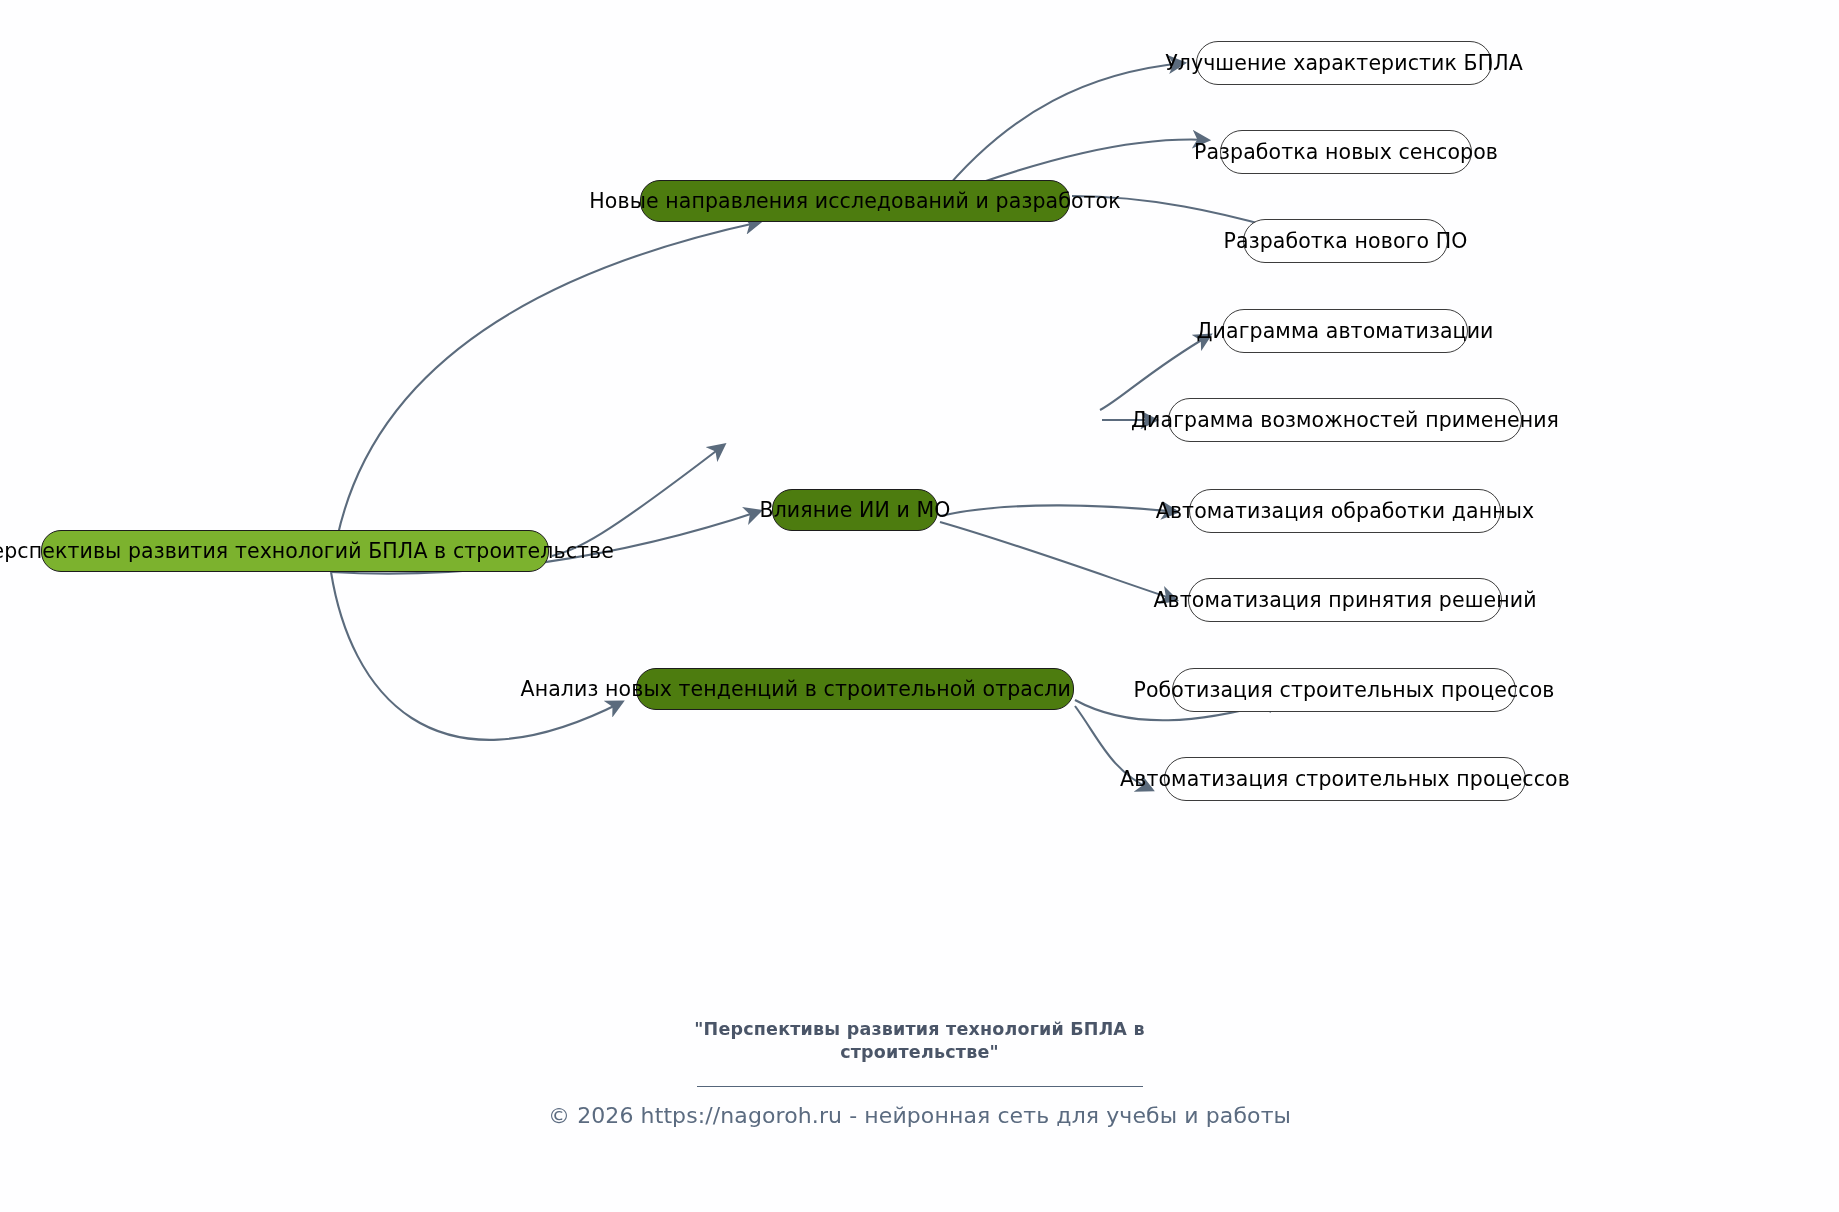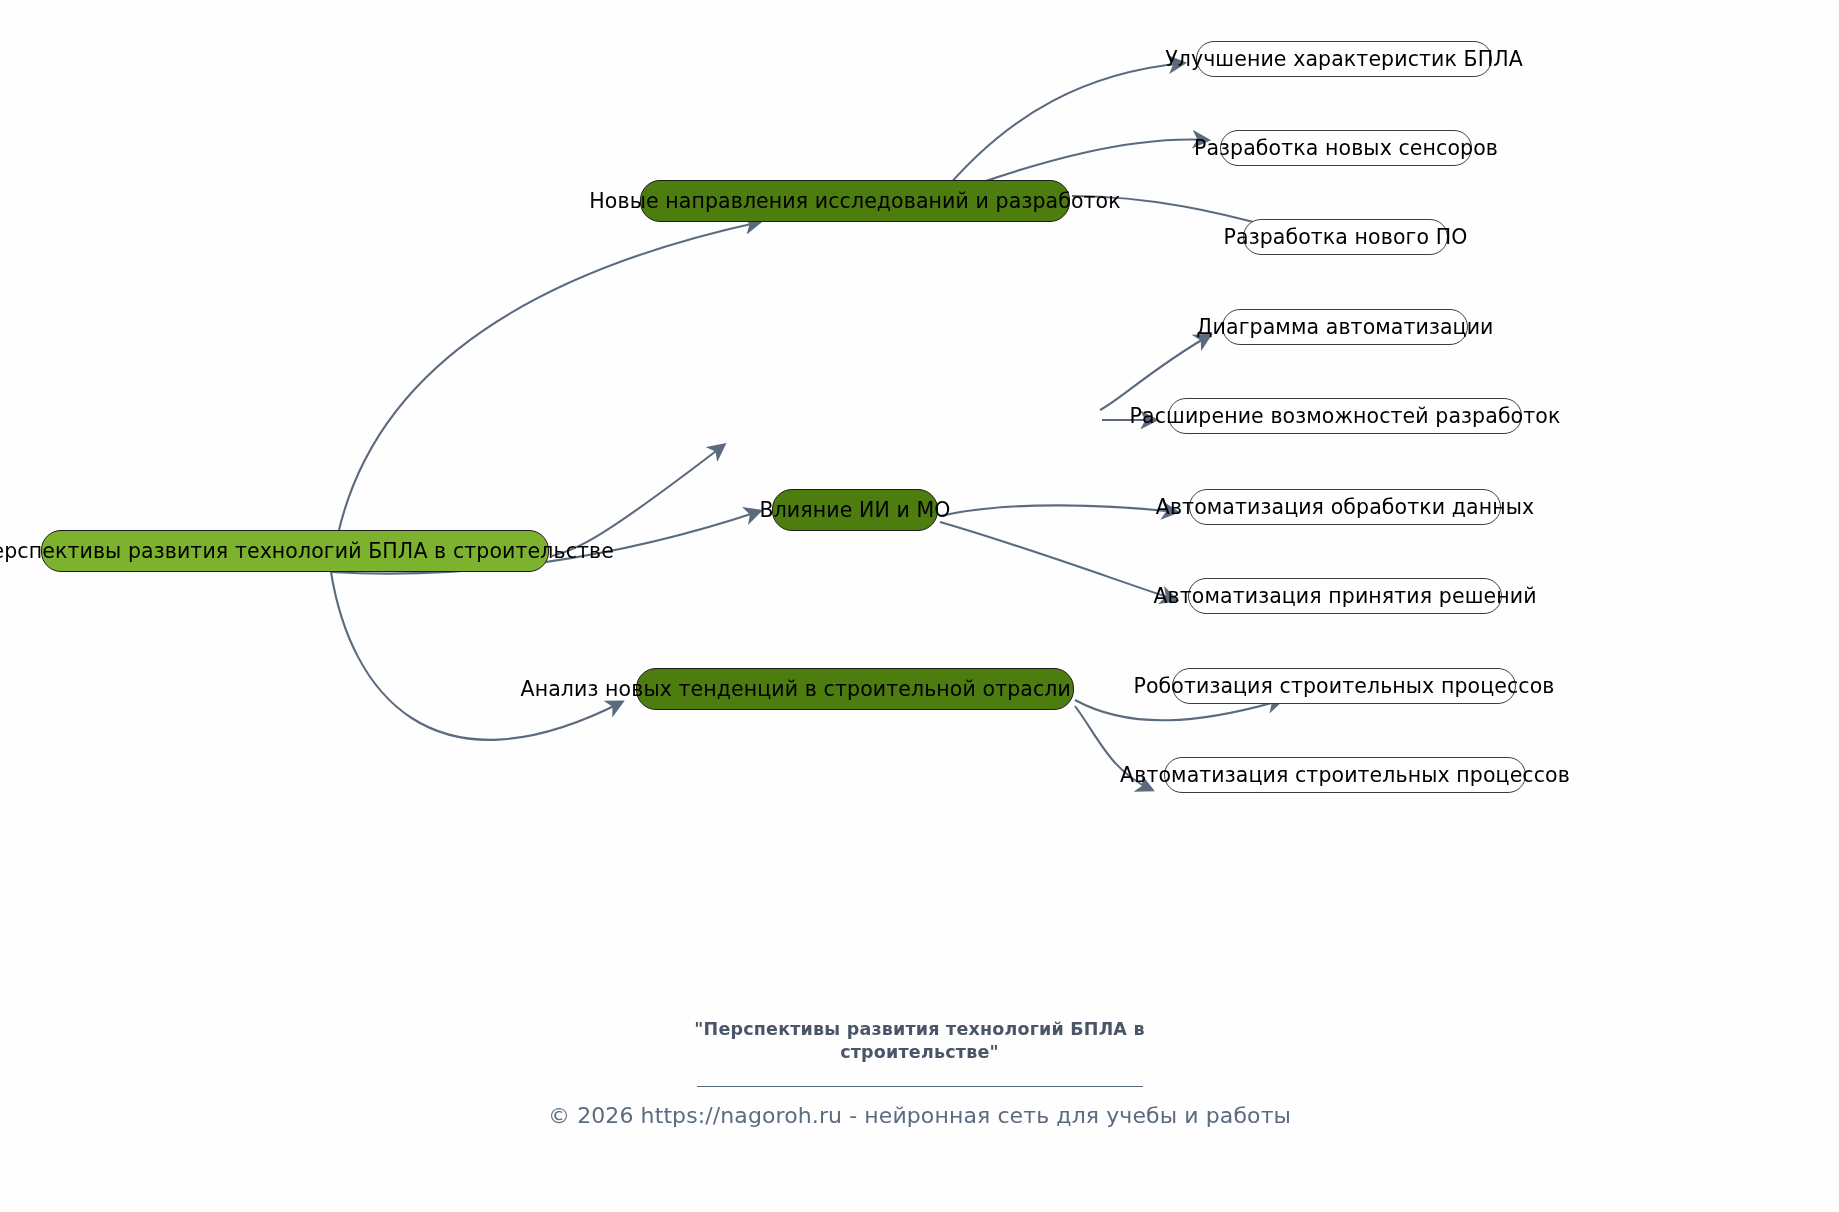--- a/index.html
+++ b/index.html
@@ -51,21 +51,21 @@
     color: #000000;
     font-size: 20.5px;
     height: 42px;
     border-radius: 20px;
   }
   .node-leaf {
     background: #ffffff;
     border: 1.9px solid #3c3c3c;
     color: #000000;
     font-size: 20.5px;
-    height: 36px;
+    height: 44px;
     border-radius: 22px;
   }
   .node-label {
     padding: 0 2px;
     pointer-events: none;
   }
 
   #footer {
     position: absolute;
     left: 0;
@@ -145,21 +145,21 @@
     <span class="node-label">Разработка новых сенсоров</span>
   </div>
   <div class="node node-leaf" style="left:1243px; top:219px; width:205px;">
     <span class="node-label">Разработка нового ПО</span>
   </div>
 
   <div class="node node-leaf" style="left:1222px; top:309px; width:246px;">
     <span class="node-label">Диаграмма автоматизации</span>
   </div>
   <div class="node node-leaf" style="left:1168px; top:398px; width:354px;">
-    <span class="node-label">Расширение возможностей разработок</span>
+    <span class="node-label">Диаграмма возможностей применения</span>
   </div>
 
   <div class="node node-branch" style="left:772px; top:489px; width:166px;">
     <span class="node-label">Влияние ИИ и МО</span>
   </div>
   <div class="node node-leaf" style="left:1189px; top:489px; width:312px;">
     <span class="node-label">Автоматизация обработки данных</span>
   </div>
   <div class="node node-leaf" style="left:1188px; top:578px; width:314px;">
     <span class="node-label">Автоматизация принятия решений</span>

